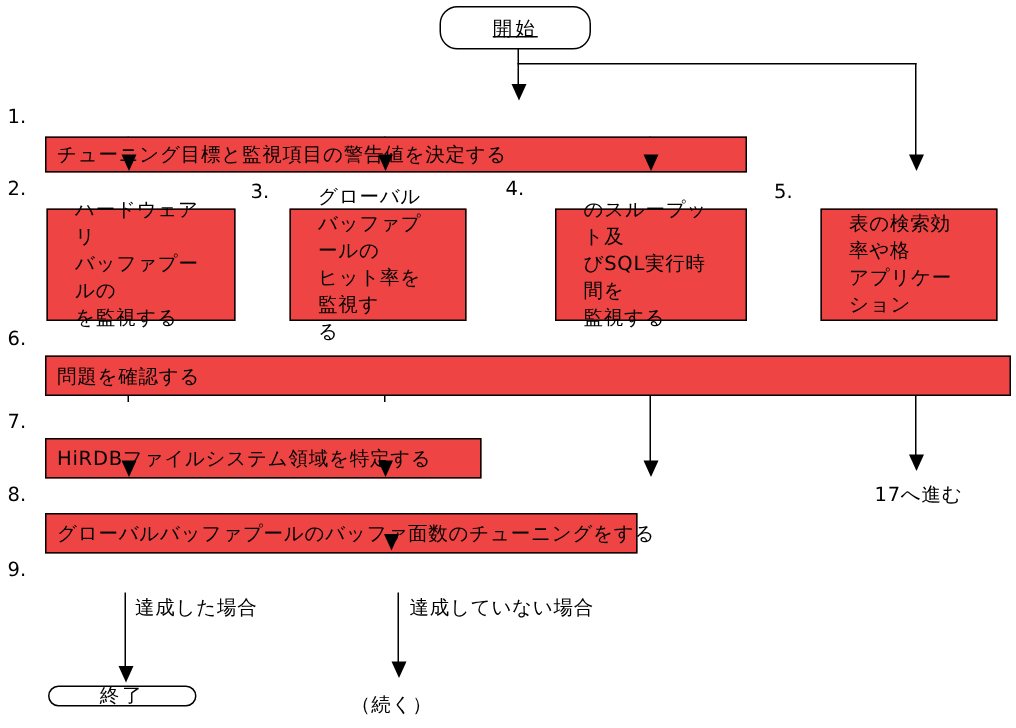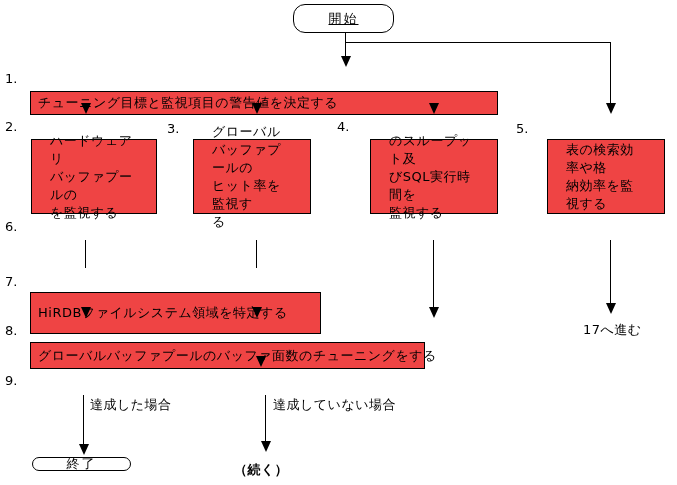--- a/index.html
+++ b/index.html
@@ -85,45 +85,48 @@
       <span>のスループット及</span>
       <span>びSQL実行時間を</span>
       <span>監視する</span>
     </div>
   </div>
 
   <div class="num" style="left:516px; top:121px;">5.</div>
   <div class="box multi" style="left:547px; top:115px; width:118px; height:75px;">
     <div class="inner">
       <span>表の検索効率や格</span>
-      <span>納効率を監視する</span>
+      <span>アプリケーション</span>
     </div>
   </div>
 
   <div class="vline" style="left:85px; top:190px; height:23px;"></div>
   <div class="vline" style="left:256px; top:190px; height:23px;"></div>
   <div class="vline" style="left:433px; top:190px; height:23px;"></div>
   <div class="vline" style="left:610px; top:190px; height:23px;"></div>
 
   <div class="num" style="left:5px; top:219px;">6.</div>
+  <div class="box single" style="left:30px; top:213px; width:644px; height:27px;">
+    <span>問題を確認する</span>
+  </div>
 
   <div class="vline" style="left:85px; top:240px; height:28px;"></div>
   <div class="vline" style="left:256px; top:240px; height:28px;"></div>
   <div class="vline" style="left:85px; top:296px; height:13px;"></div>
   <div class="arrow" style="left:81px; top:307px;"></div>
   <div class="vline" style="left:256px; top:296px; height:13px;"></div>
   <div class="arrow" style="left:252px; top:307px;"></div>
   <div class="vline" style="left:433px; top:240px; height:69px;"></div>
   <div class="arrow" style="left:429px; top:307px;"></div>
   <div class="vline" style="left:610px; top:240px; height:64px;"></div>
   <div class="arrow" style="left:606px; top:303px;"></div>
   <div class="lbl" style="left:583px; top:321px;">17へ進む</div>
 
   <div class="num" style="left:5px; top:274px;">7.</div>
-  <div class="box single" style="left:30px; top:268px; width:291px; height:42px;">
+  <div class="box single" style="left:30px; top:268px; width:291px; height:27px;">
     <span>HiRDBファイルシステム領域を特定する</span>
   </div>
 
   <div class="num" style="left:5px; top:323px;">8.</div>
   <div class="box single" style="left:30px; top:318px; width:395px; height:27px;">
     <span>グローバルバッファプールのバッファ面数のチューニングをする</span>
   </div>
 
   <div class="vline" style="left:260px; top:345px; height:13px;"></div>
   <div class="arrow" style="left:256px; top:356px;"></div>
@@ -133,15 +136,15 @@
   <div class="vline" style="left:83px; top:395px; height:51px;"></div>
   <div class="arrow" style="left:79px; top:444px;"></div>
   <div class="lbl" style="left:90px; top:396px;text-align:right;">達成した場合</div>
   <div class="terminator" style="left:32px; top:457px; width:99px; height:14px;">
     <span>終了</span>
   </div>
 
   <div class="vline" style="left:265px; top:395px; height:47px;"></div>
   <div class="arrow" style="left:261px; top:441px;"></div>
   <div class="lbl" style="left:273px; top:396px;">達成していない場合</div>
-  <div class="lbl" style="left:234px; top:461px;font-weight:bold;">（続く）</div>
+  <div class="lbl" style="left:234px; top:461px;">（続く）</div>
 
 </div>
 
 </body></html>

